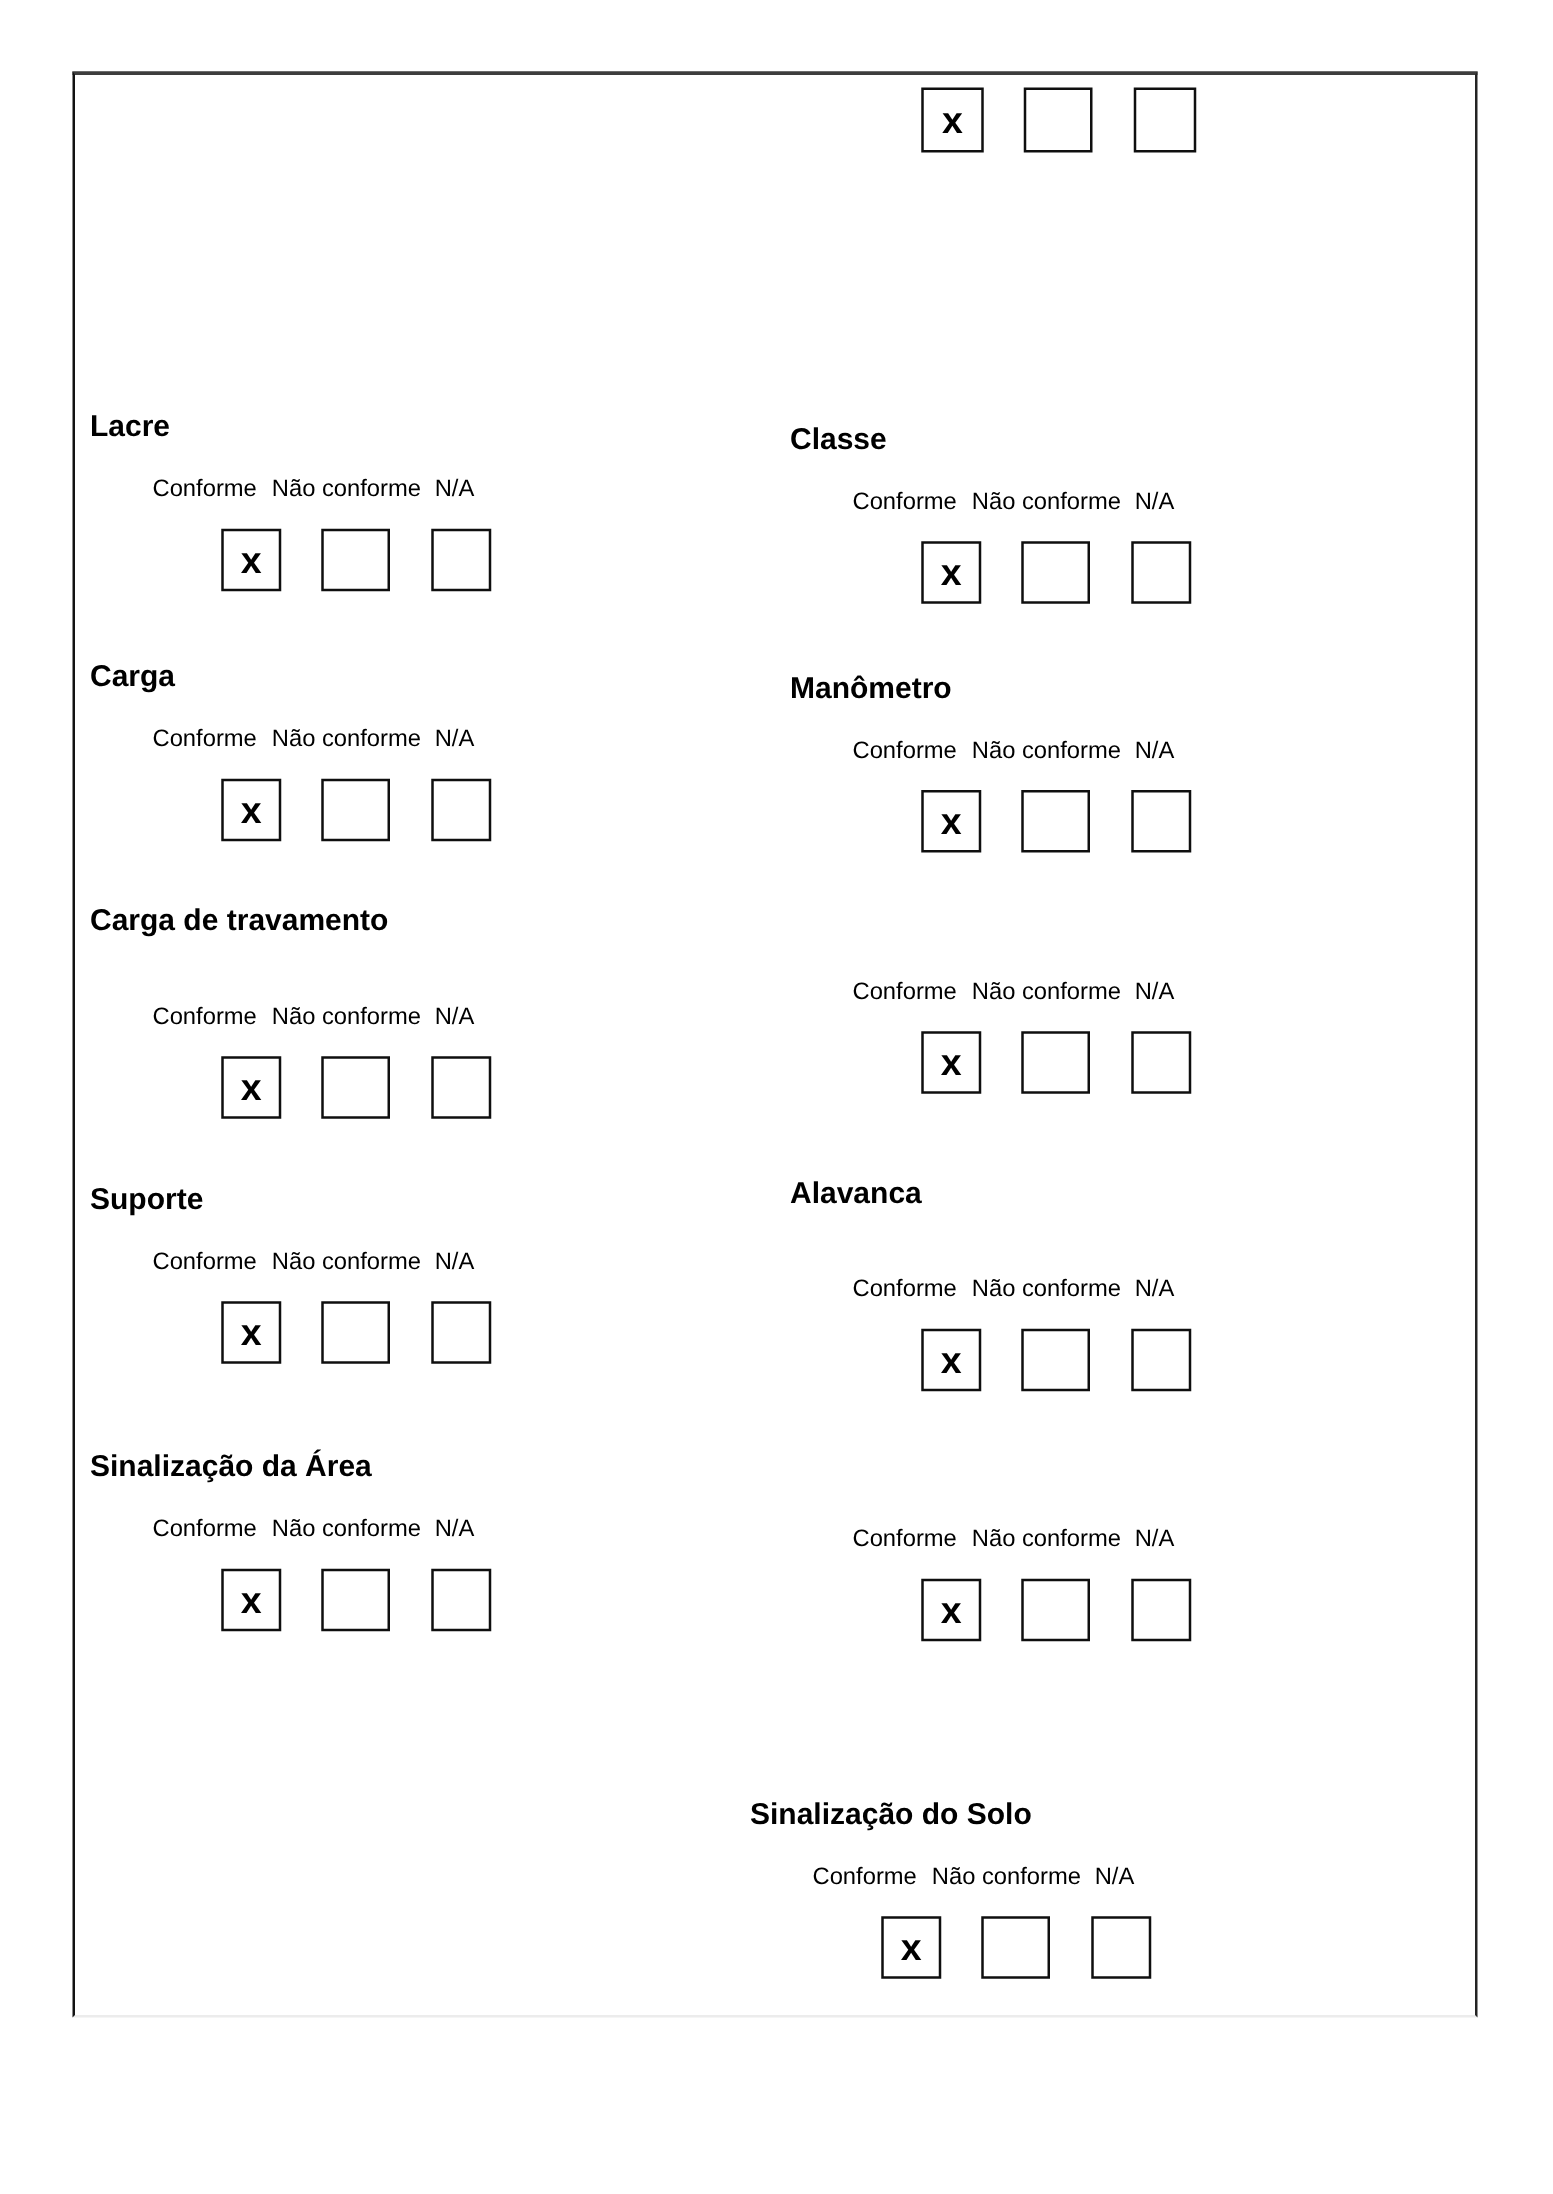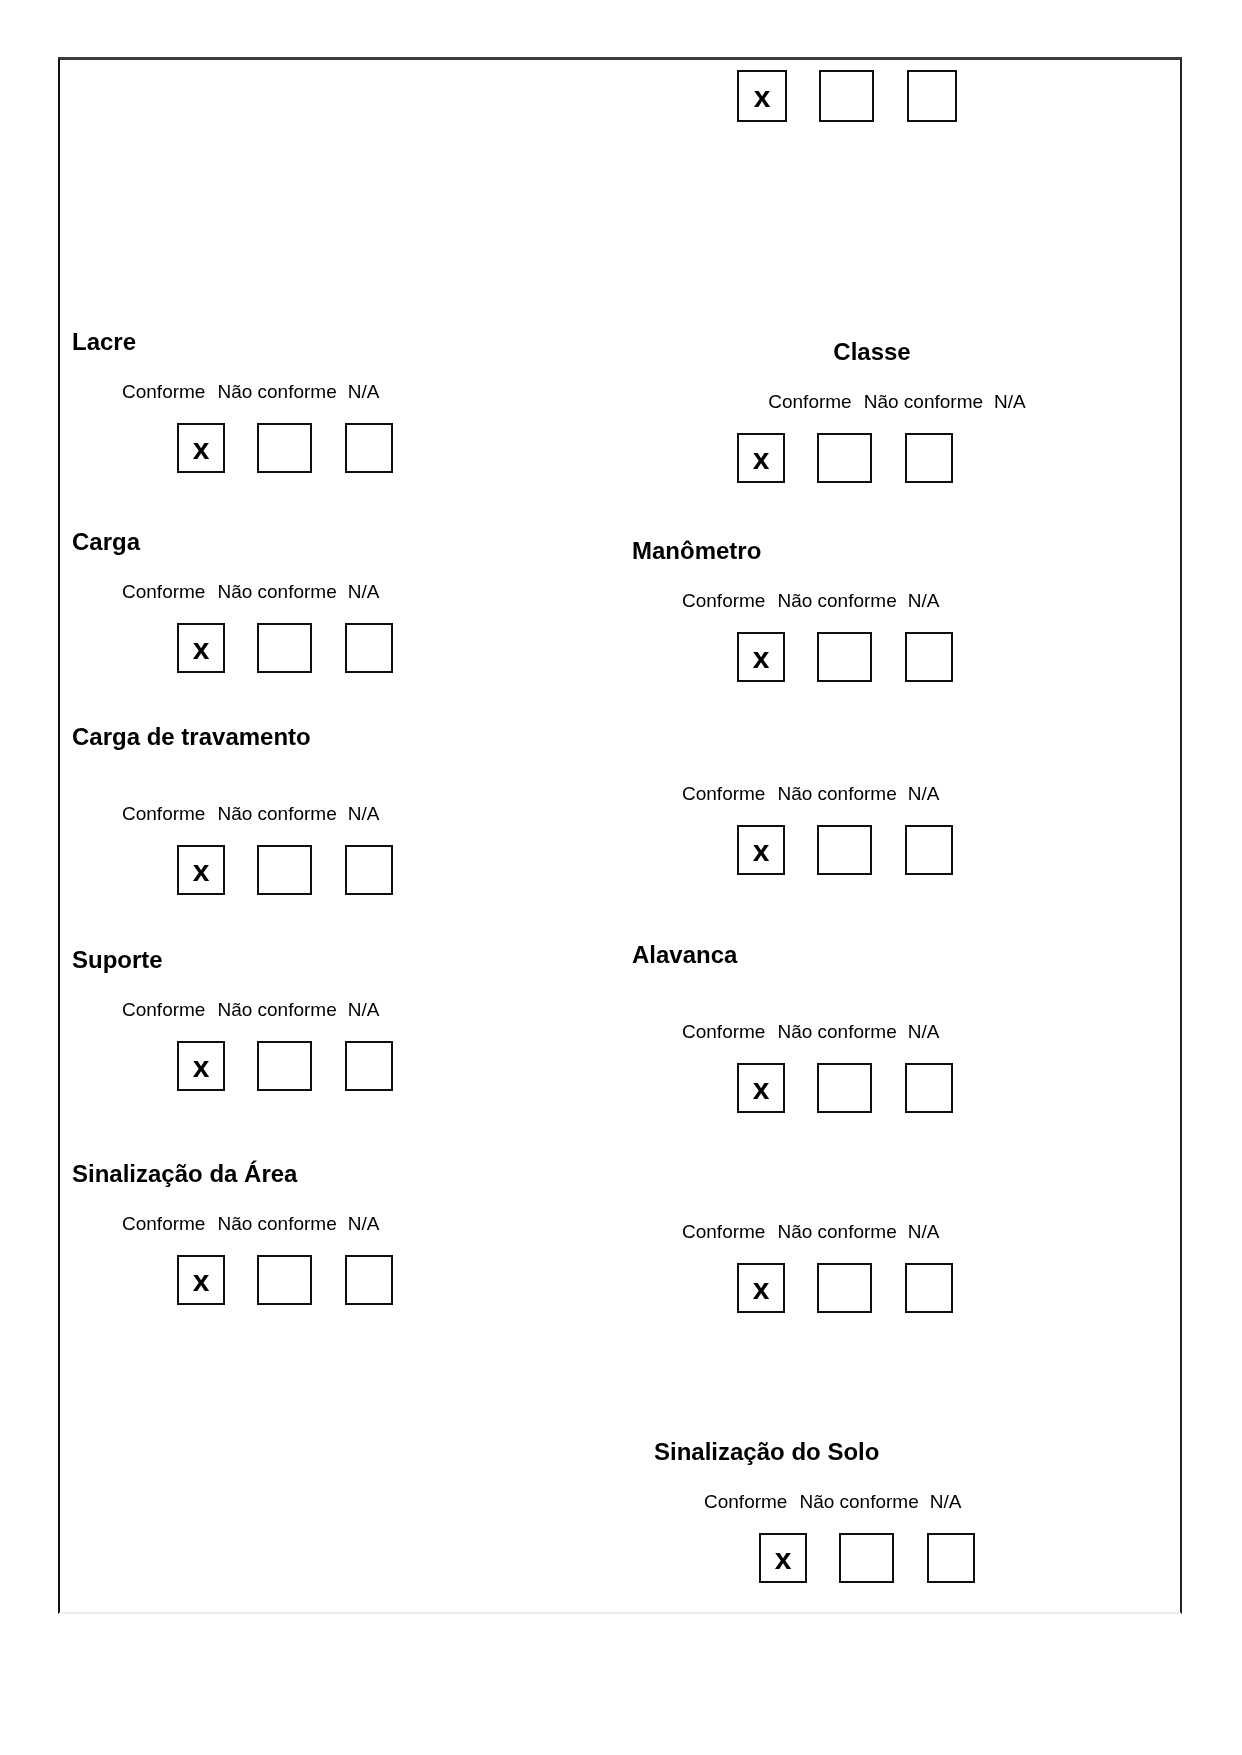--- a/index.html
+++ b/index.html
@@ -172,21 +172,21 @@
         </div>
       <div class="box mid">
           <span class="mark"></span>
         </div>
       <div class="box last">
           <span class="mark"></span>
         </div>
     </div>
   </section>
 
-  <section class="section" style="left:572px; top:277px;text-align:center;">
+  <section class="section" style="left:572px; top:277px;">
     <h2 class="title">Classe</h2>
     <div class="options">
       <span class="opt-1">Conforme</span><span class="opt-2">Não conforme</span><span>N/A</span>
     </div>
     <div class="boxes">
       <div class="box">
           <span class="mark">x</span>
         </div>
       <div class="box mid">
           <span class="mark"></span>
@@ -260,21 +260,21 @@
         </div>
       <div class="box mid">
           <span class="mark"></span>
         </div>
       <div class="box last">
           <span class="mark"></span>
         </div>
     </div>
   </section>
 
-  <section class="section" style="left:594px; top:1377px;">
+  <section class="section" style="left:540px; top:1377px;">
     <h2 class="title">Sinalização do Solo</h2>
     <div class="options">
       <span class="opt-1">Conforme</span><span class="opt-2">Não conforme</span><span>N/A</span>
     </div>
     <div class="boxes">
       <div class="box">
           <span class="mark">x</span>
         </div>
       <div class="box mid">
           <span class="mark"></span>

